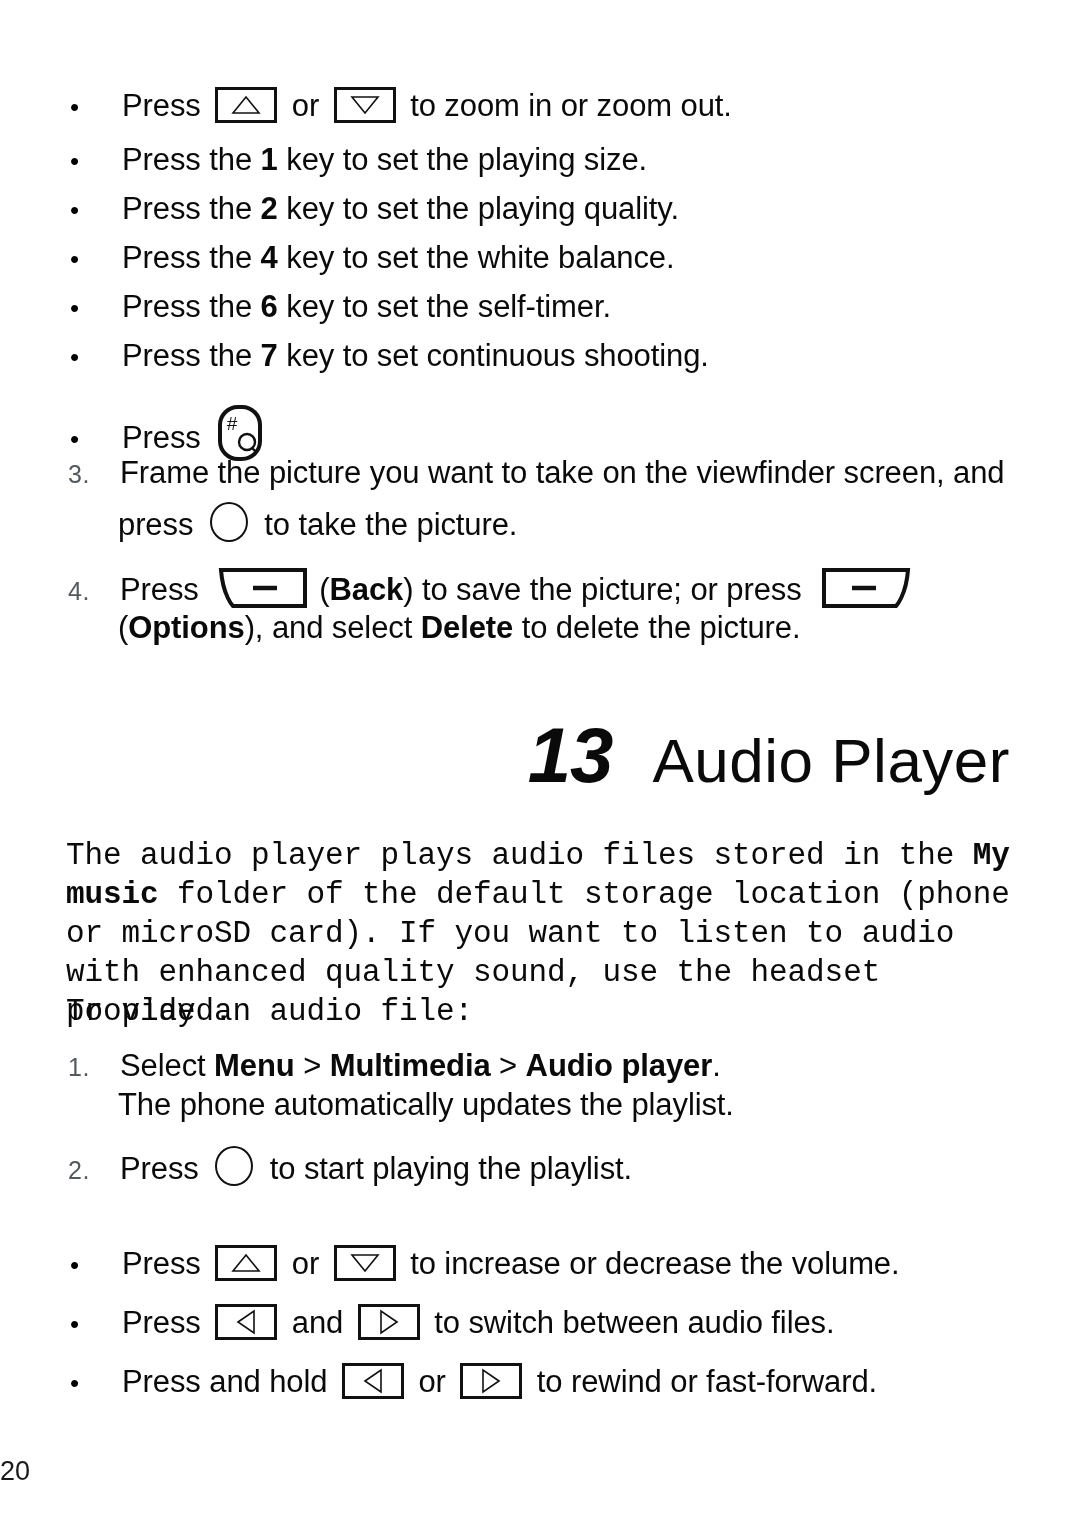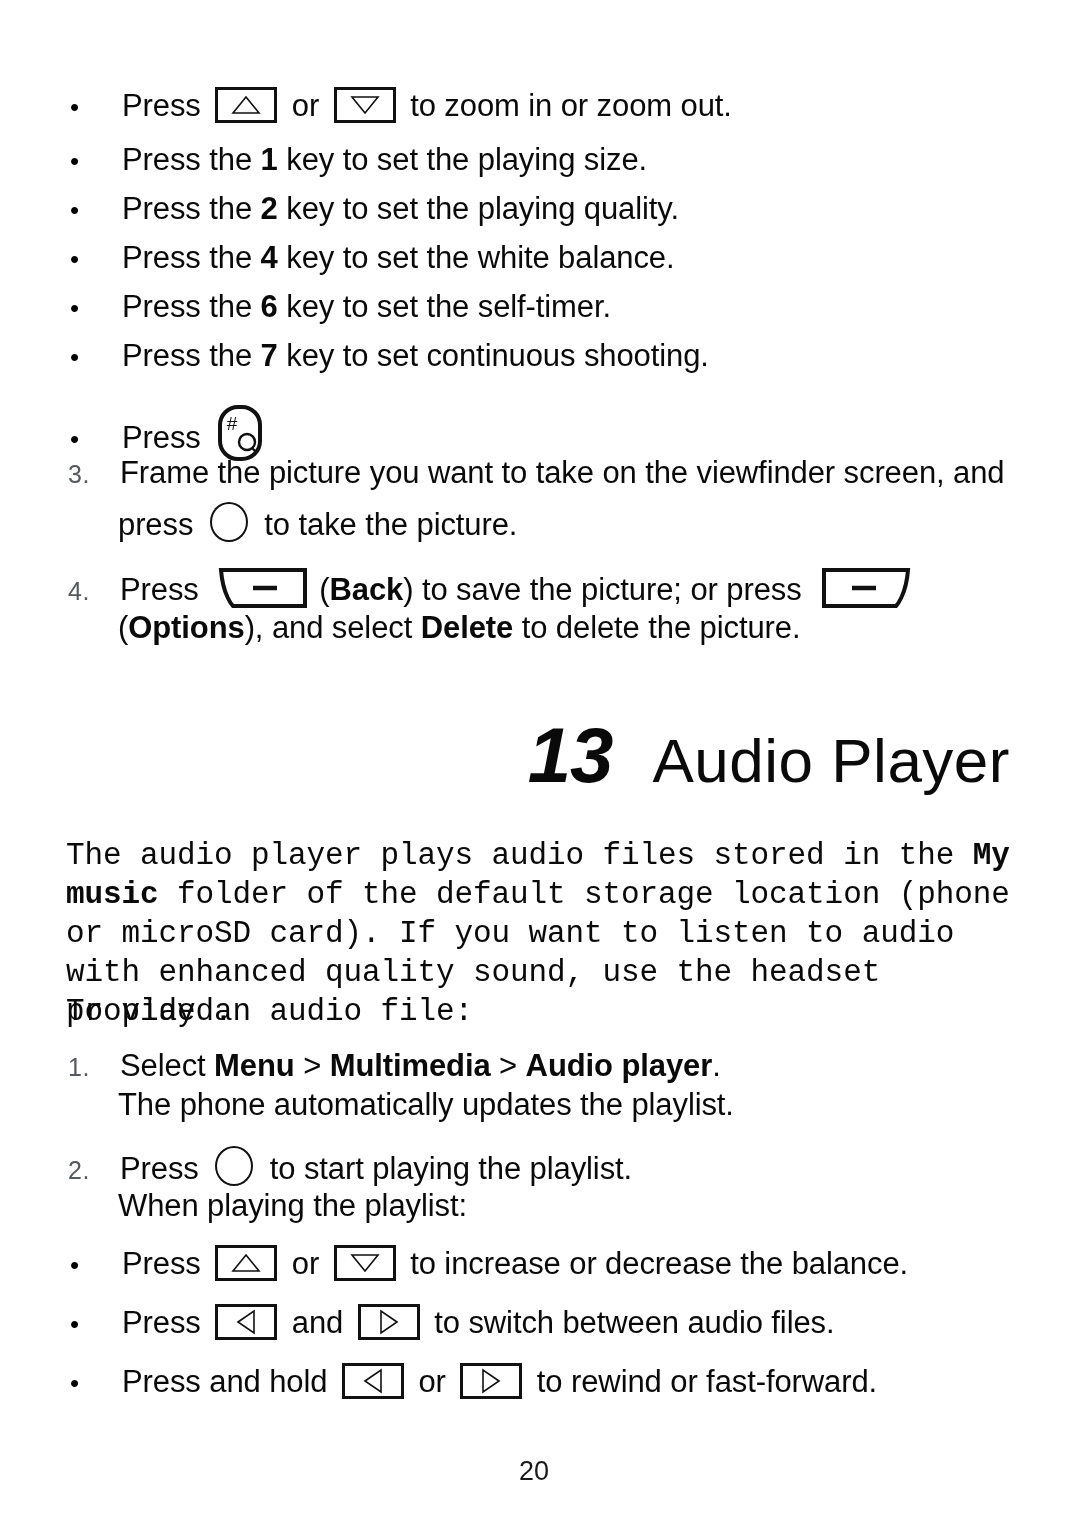--- a/index.html
+++ b/index.html
@@ -158,21 +158,21 @@
     line-height: 39px;
     letter-spacing: -0.1px;
     font-family: Liberation Mono, monospace;
   }
 
   .page-number {
     position: absolute;
     left: 0;
     top: 1456px;
     width: 1068px;
-    text-align: center;
+    text-align: left;
     font-size: 27px;
     color: #1a1a1a;
   }
 </style>
 </head>
 <body>
 
 <div class="page">
 
   <div class="row" style="top:86px;">
@@ -300,38 +300,37 @@
   <div class="cont" style="top:1085px;">The phone automatically updates the playlist.</div>
 
   <div class="row" style="top:1146px;">
     <span class="marker num">2.</span>
     <span class="body-text">
       <span>Press</span>
       <span class="key-circle"></span>
       <span>to start playing the playlist.</span>
     </span>
   </div>
-  <div class="cont" style="top:1186px;">When playing the playlist:</div>
 
   <div class="row" style="top:1244px;">
     <span class="marker bullet">•</span>
     <span class="body-text">
       <span>Press</span>
       <span class="key-rect key-vol">
         <svg class="tri" width="30" height="20" viewBox="0 0 30 20">
           <polygon points="15,2 28,18 2,18" fill="none" stroke="#111" stroke-width="1.6"></polygon>
         </svg>
       </span>
       <span>or</span>
       <span class="key-rect key-vol">
         <svg class="tri" width="30" height="20" viewBox="0 0 30 20">
           <polygon points="2,2 28,2 15,18" fill="none" stroke="#111" stroke-width="1.6"></polygon>
         </svg>
       </span>
-      <span>to increase or decrease the balance.</span>
+      <span>to increase or decrease the volume.</span>
     </span>
   </div>
 
   <div class="row" style="top:1303px;">
     <span class="marker bullet">•</span>
     <span class="body-text">
       <span>Press</span>
       <span class="key-rect key-lr">
         <svg class="tri" width="22" height="26" viewBox="0 0 22 26">
           <polygon points="3,13 19,2 19,24" fill="none" stroke="#111" stroke-width="1.6"></polygon>

